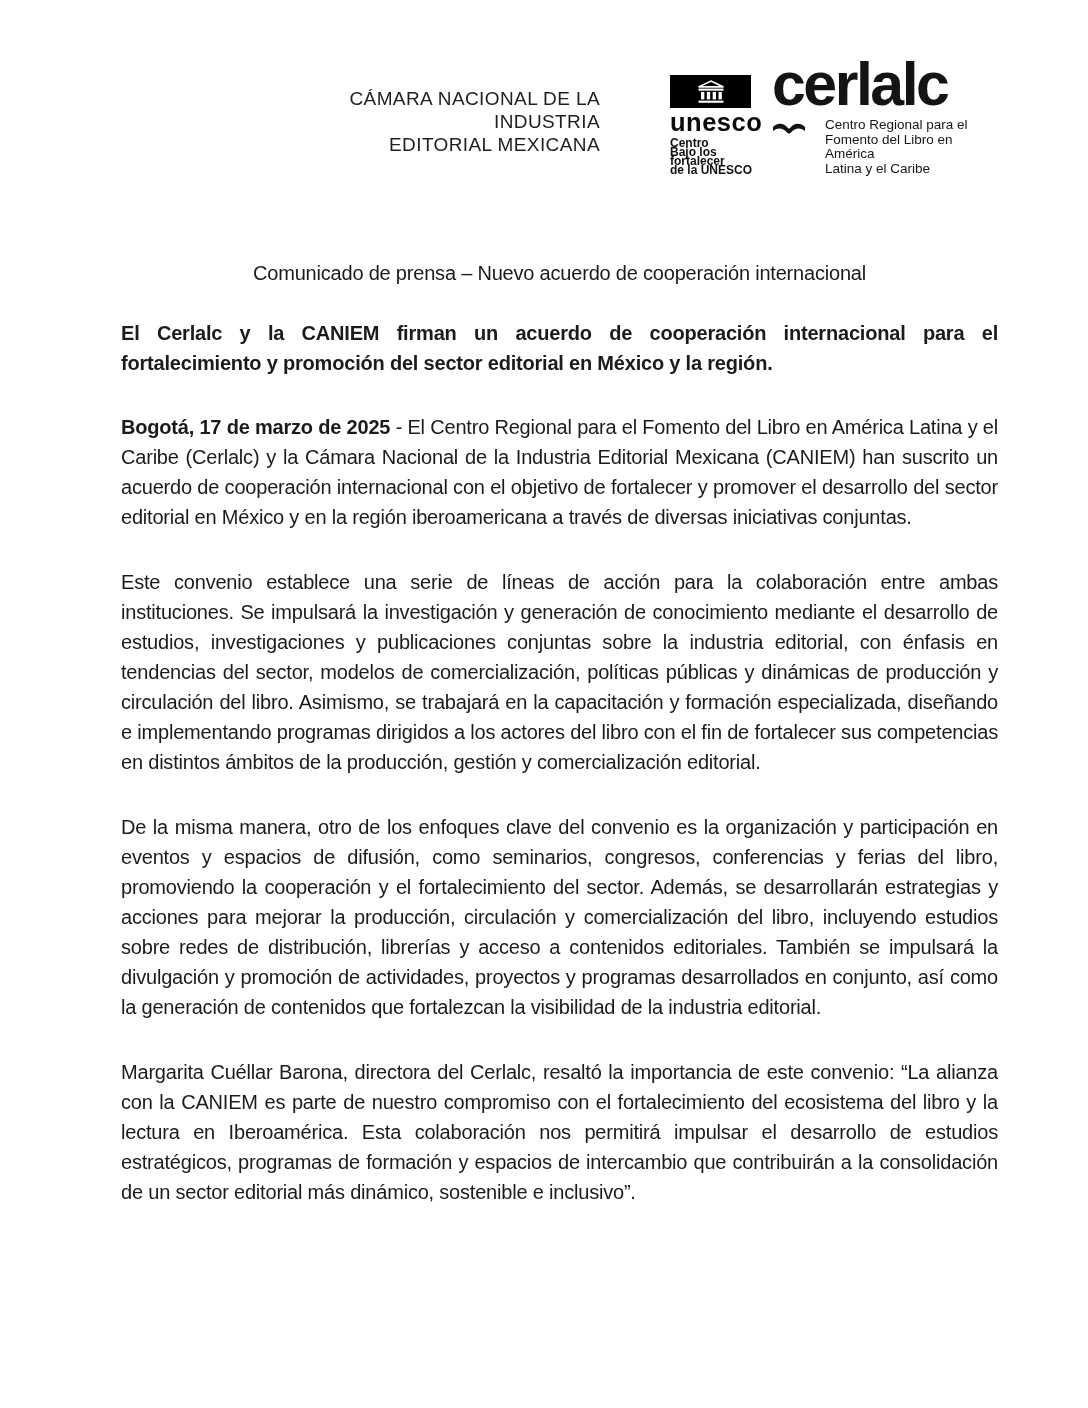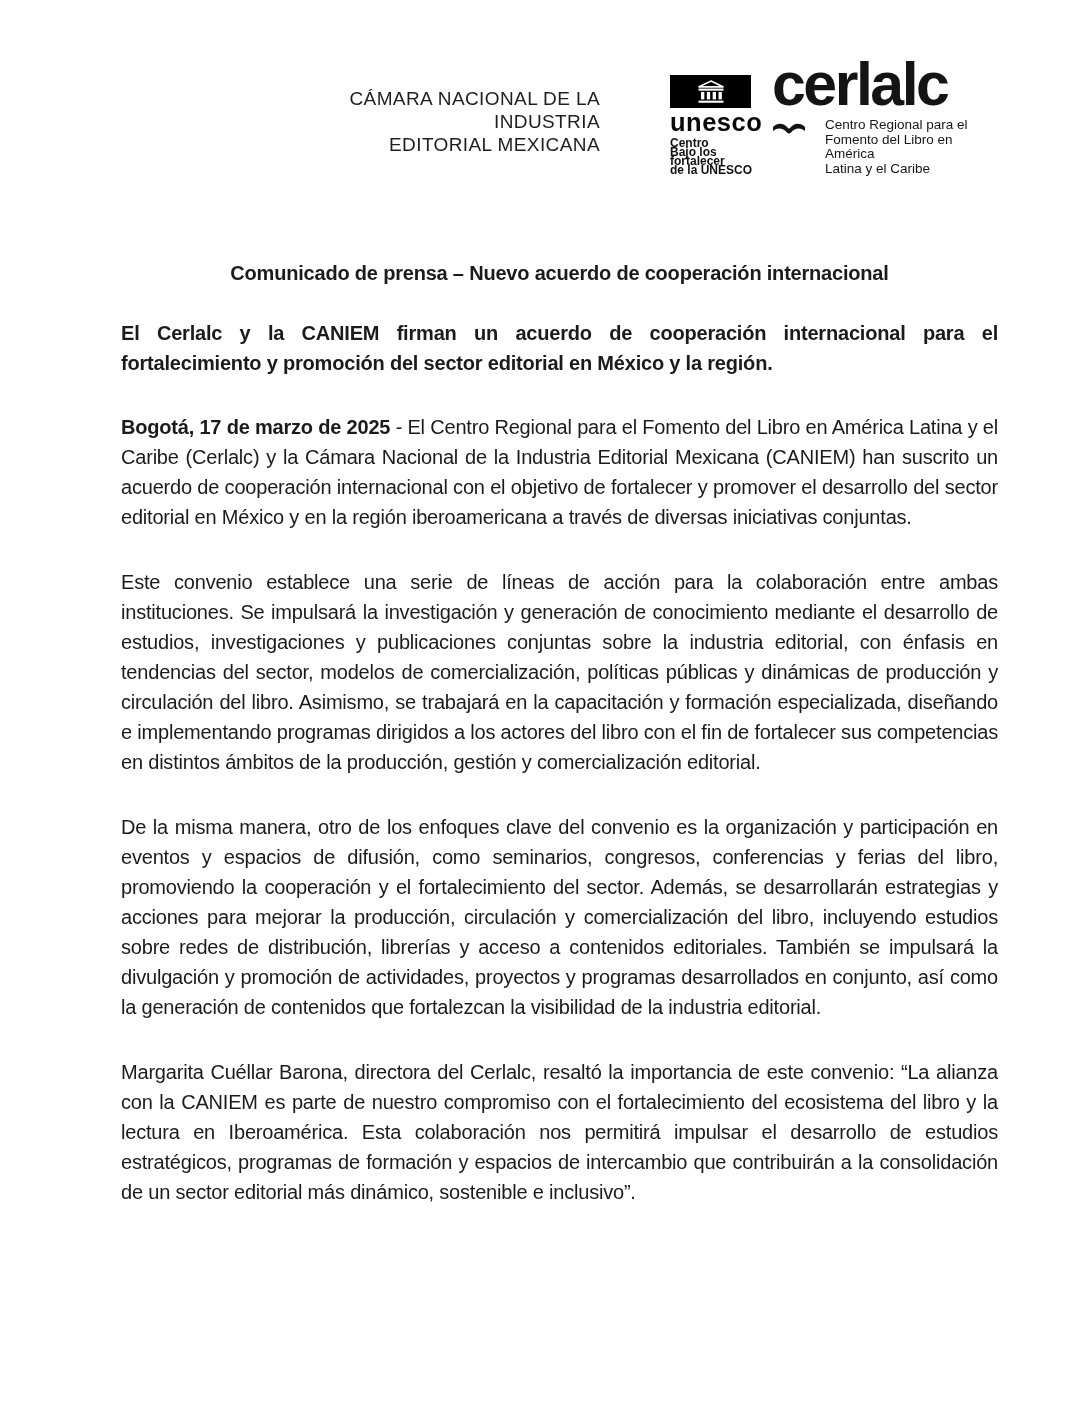--- a/index.html
+++ b/index.html
@@ -69,21 +69,21 @@
     position: absolute;
     left: 121px; top: 258px; width: 877px;
     font-size: 20px; line-height: 30px;
     letter-spacing: -0.2px;
     text-align: justify;
     color: #1b1b1b;
   }
   .doc-title {
     margin: 0 0 30px 0;
     font-size: 20px; line-height: 30px;
-    font-weight: 700; text-align: center;
+    font-weight: 400; text-align: center;
   }
   .doc-subtitle { margin: 0 0 34px 0; font-weight: 700; }
   .body-para { margin: 0 0 35px 0; }
   .body-para strong { font-weight: 700; }
 </style>
 </head>
 <body>
 
 <div class="page">
 

